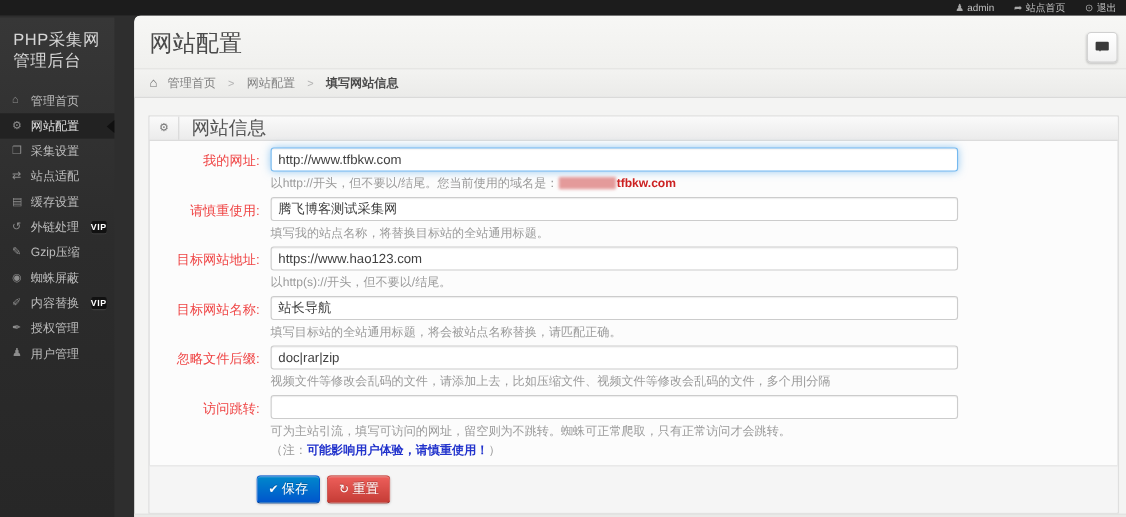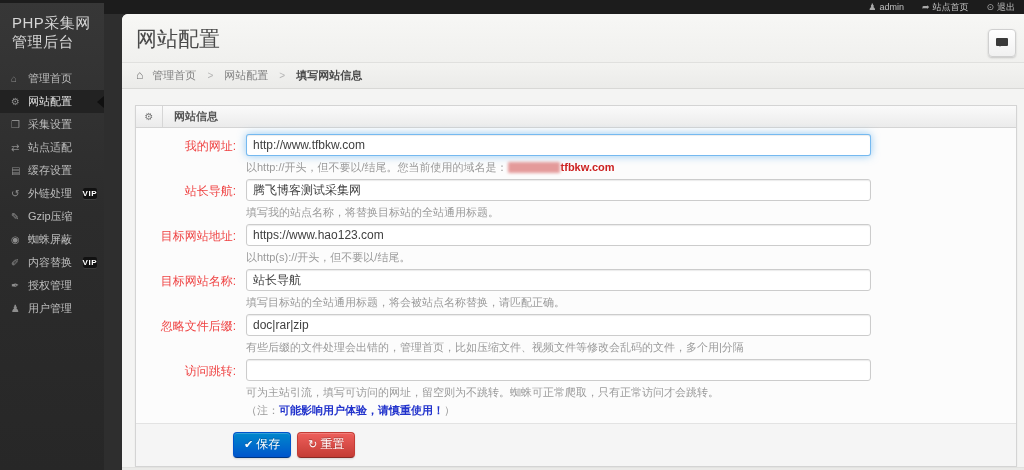--- a/index.html
+++ b/index.html
@@ -7,21 +7,21 @@
   body { font-family:"Liberation Sans","DejaVu Sans",sans-serif; }
   #app { position:relative; width:1024px; height:470px; overflow:hidden; background:#2e2e2e; }
 
   
   .topbar { position:absolute; top:0; left:0; right:0; height:14px; background:#1c1c1c;
             display:flex; justify-content:flex-end; align-items:center; z-index:1; }
   .tb-item { display:flex; align-items:center; color:#c0c0c0; font-size:9px; padding:0 9px; height:14px; cursor:pointer; }
   .tb-item .tb-ic { font-size:9px; color:#a8a8a8; margin-right:3px; }
 
   
-  .sidebar { position:absolute; top:3px; left:0; bottom:0; width:104px; z-index:2;
+  .sidebar { position:absolute; top:16px; left:0; bottom:0; width:104px; z-index:2;
              background:linear-gradient(180deg,#373737 0%,#2c2c2c 45%,#272727 100%); }
   .logo { padding:11px 0 13px 12px; font-size:15px; color:#d6d6d6; letter-spacing:.5px; }
   .side-menu { margin-top:2px; }
   .side-item { position:relative; height:23px; display:flex; align-items:center; padding-left:11px;
                color:#bdbdbd; font-size:11px; cursor:pointer; }
   .side-item .ic { width:17px; font-size:10px; color:#8d8d8d; flex:0 0 17px; }
   .side-item.active { background:#222222; color:#e0e0e0; }
   .side-item.active::after { content:""; position:absolute; right:0; top:50%; margin-top:-6px;
                border:6px solid transparent; border-right:7px solid #101010; border-left:none; }
   .vip { position:absolute; right:7px; top:50%; margin-top:-6px; background:#111; color:#fff;
@@ -47,21 +47,21 @@
   .crumb { cursor:pointer; }
   .crumb.current { font-weight:bold; color:#4a4a4a; cursor:default; }
   .crumb-sep { margin:0 8px; color:#b5b5b5; font-size:10px; }
 
   .page-body { padding:16px 7px 0 13px; flex:0 0 auto; }
   .panel { background:#fcfcfc; border:1px solid #d4d4d4; box-shadow:0 1px 2px rgba(0,0,0,.05); }
   .panel-header { height:21px; background:linear-gradient(#fafafa,#ebebeb); border-bottom:1px solid #d4d4d4;
                   display:flex; align-items:center; }
   .panel-gear { width:26px; flex:0 0 26px; text-align:center; border-right:1px solid #d6d6d6;
                 line-height:21px; color:#777; font-size:10px; }
-  .panel-title { padding-left:11px; font-size:11px; font-weight:bold; color:#555; }
+  .panel-title { padding-left:11px; font-size:17px; font-weight:normal; color:#555; }
   .panel-body { padding-top:6px; }
 
   .ctrl-group { display:flex; margin-bottom:5px; }
   .ctrl-label { flex:0 0 100px; width:100px; text-align:right; padding-right:10px; padding-top:4px;
                 font-size:12px; color:#ef4444; }
   .controls { flex:1; }
   input.txt { display:block; width:611px; height:14px; padding:2px 6px 2px; border:1px solid #cccccc; border-radius:3px;
               font-size:12px; color:#404040; background:#fff; box-shadow:inset 0 1px 1px rgba(0,0,0,.08);
               font-family:inherit; outline:none; }
   input.txt { height:16px; }
@@ -186,21 +186,21 @@
             <label class="ctrl-label">我的网址:</label>
             <div class="controls">
               <input class="txt focused" type="text" value="http://www.tfbkw.com" style="">
               <div class="help">
                 <span>以http://开头，但不要以/结尾。您当前使用的域名是：</span><span class="censored"></span><span class="domain-red">tfbkw.com</span>
               </div>
             </div>
           </div>
 
           <div class="ctrl-group">
-            <label class="ctrl-label">站长导航:</label>
+            <label class="ctrl-label">请慎重使用:</label>
             <div class="controls">
               <input class="txt" type="text" value="腾飞博客测试采集网" style="">
               <div class="help">填写我的站点名称，将替换目标站的全站通用标题。</div>
             </div>
           </div>
 
           <div class="ctrl-group">
             <label class="ctrl-label">目标网站地址:</label>
             <div class="controls">
               <input class="txt" type="text" value="https://www.hao123.com" style="">
@@ -213,21 +213,21 @@
             <div class="controls">
               <input class="txt" type="text" value="站长导航" style="">
               <div class="help">填写目标站的全站通用标题，将会被站点名称替换，请匹配正确。</div>
             </div>
           </div>
 
           <div class="ctrl-group">
             <label class="ctrl-label">忽略文件后缀:</label>
             <div class="controls">
               <input class="txt" type="text" value="doc|rar|zip" style="">
-              <div class="help">有些后缀的文件处理会出错的，管理首页，比如压缩文件、视频文件等修改会乱码的文件，多个用|分隔</div>
+              <div class="help">视频文件等修改会乱码的文件，请添加上去，比如压缩文件、视频文件等修改会乱码的文件，多个用|分隔</div>
             </div>
           </div>
 
           <div class="ctrl-group">
             <label class="ctrl-label">访问跳转:</label>
             <div class="controls">
               <input class="txt" type="text" value="" style="">
               <div class="help">可为主站引流，填写可访问的网址，留空则为不跳转。蜘蛛可正常爬取，只有正常访问才会跳转。</div>
               <div class="help">
                 <span>（注：</span><span class="note-blue">可能影响用户体验，请慎重使用！</span><span>）</span>

